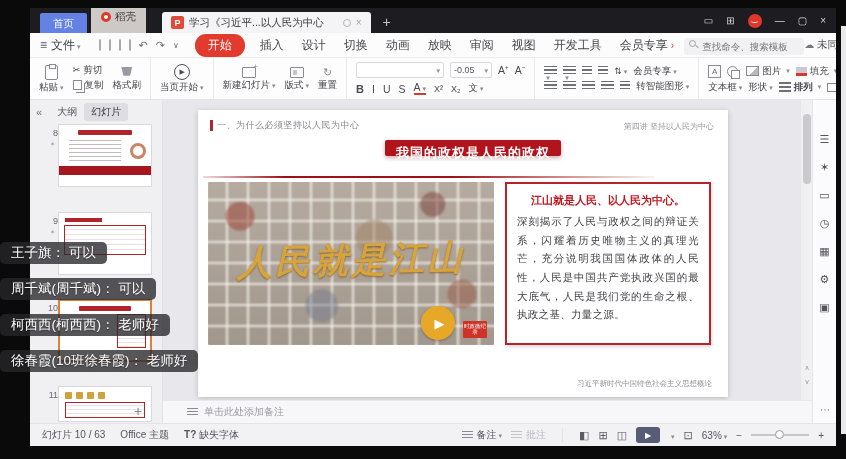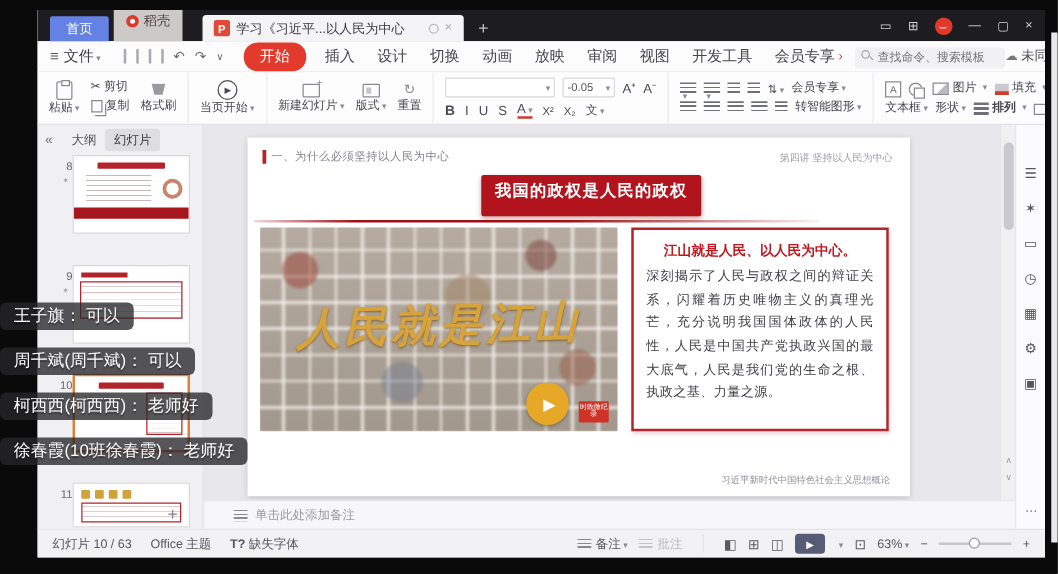--- a/index.html
+++ b/index.html
@@ -94,21 +94,21 @@
   .mini-quote { width:30px; height:34px; border:1px solid #b2242c; background:repeating-linear-gradient(180deg,#d8c2c2 3px,transparent 4px 7px); }
   .gold-dot { width:7px; height:7px; background:#cfa23c; border-radius:1px; }
   .addslide { position:absolute; left:104px; bottom:4px; color:#84848c; font-size:14px; z-index:3; }
 
   .workspace { position:absolute; left:133px; right:36px; top:0; bottom:0; background:#e8e8ec; }
   .canvas { position:absolute; left:35px; top:10px; width:530px; height:287px; background:#fff; box-shadow:0 1px 5px rgba(60,60,70,.28); }
   .sec-head { position:absolute; top:9px; left:12px; display:flex; align-items:center; gap:4px; }
   .sec-bar { width:3px; height:11px; background:#b3242c; }
   .sec-text { font-size:9px; color:#84848f; letter-spacing:.5px; }
   .corner-note { position:absolute; top:11px; right:14px; font-size:8px; color:#9a9aa3; }
-  .banner { position:absolute; left:187px; top:30px; width:176px; height:33px; background:#b2141e; color:#fff; font-size:13px; font-weight:bold; text-align:center; line-height:25px; letter-spacing:1px; border-radius:2px; box-shadow:0 2px 4px rgba(120,20,20,.35); }
+  .banner { position:absolute; left:187px; top:30px; width:176px; height:16px; background:#b2141e; color:#fff; font-size:13px; font-weight:bold; text-align:center; line-height:25px; letter-spacing:1px; border-radius:2px; box-shadow:0 2px 4px rgba(120,20,20,.35); }
   .redline { position:absolute; top:66px; left:5px; width:452px; height:2px; background:linear-gradient(90deg,rgba(150,12,20,.15),#9c1016 18%,#9c1016 55%,rgba(156,16,22,.05)); }
   .vthumb { position:absolute; left:10px; top:72px; width:286px; height:163px; overflow:hidden; border-radius:1px; }
   .collage { position:absolute; inset:-3px;
     background:
       radial-gradient(circle at 12% 22%, rgba(155,70,58,.55) 0 14px, transparent 15px),
       radial-gradient(circle at 78% 15%, rgba(120,60,55,.5) 0 12px, transparent 13px),
       radial-gradient(circle at 40% 75%, rgba(110,120,140,.45) 0 16px, transparent 17px),
       radial-gradient(circle at 88% 68%, rgba(150,90,70,.5) 0 14px, transparent 15px),
       radial-gradient(circle at 58% 35%, rgba(160,130,100,.5) 0 18px, transparent 19px),
       repeating-linear-gradient(0deg, rgba(245,242,236,.85) 0 2px, transparent 2px 21px),

